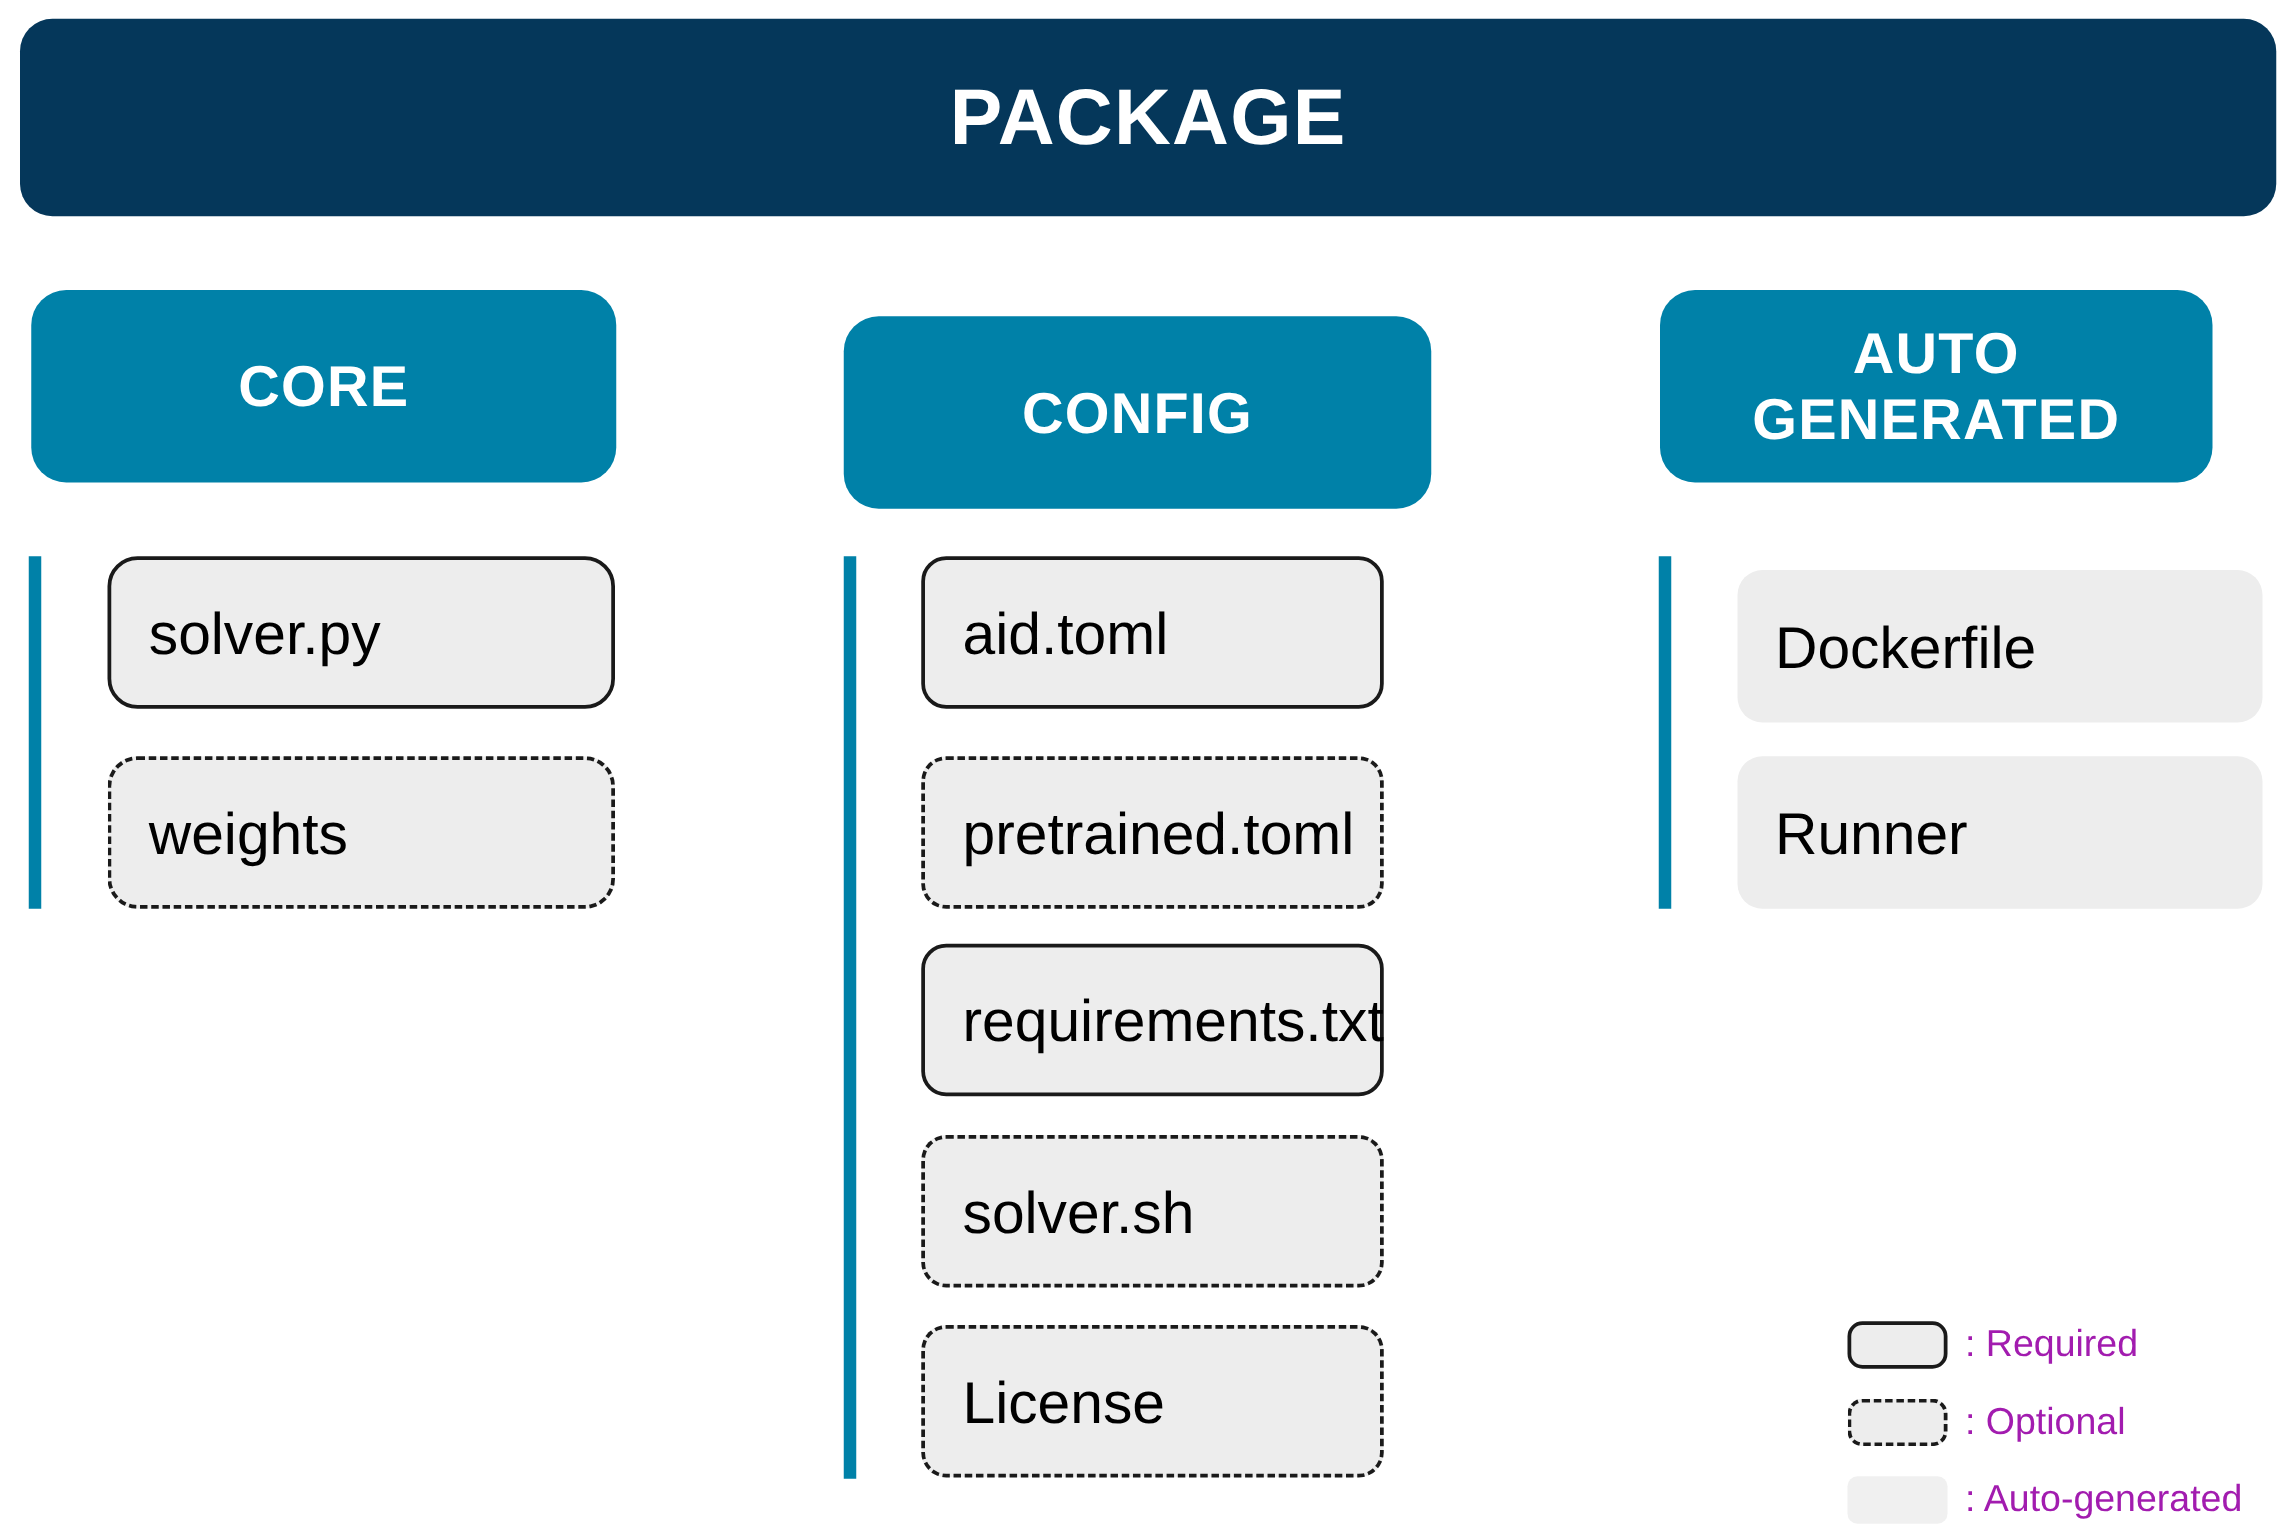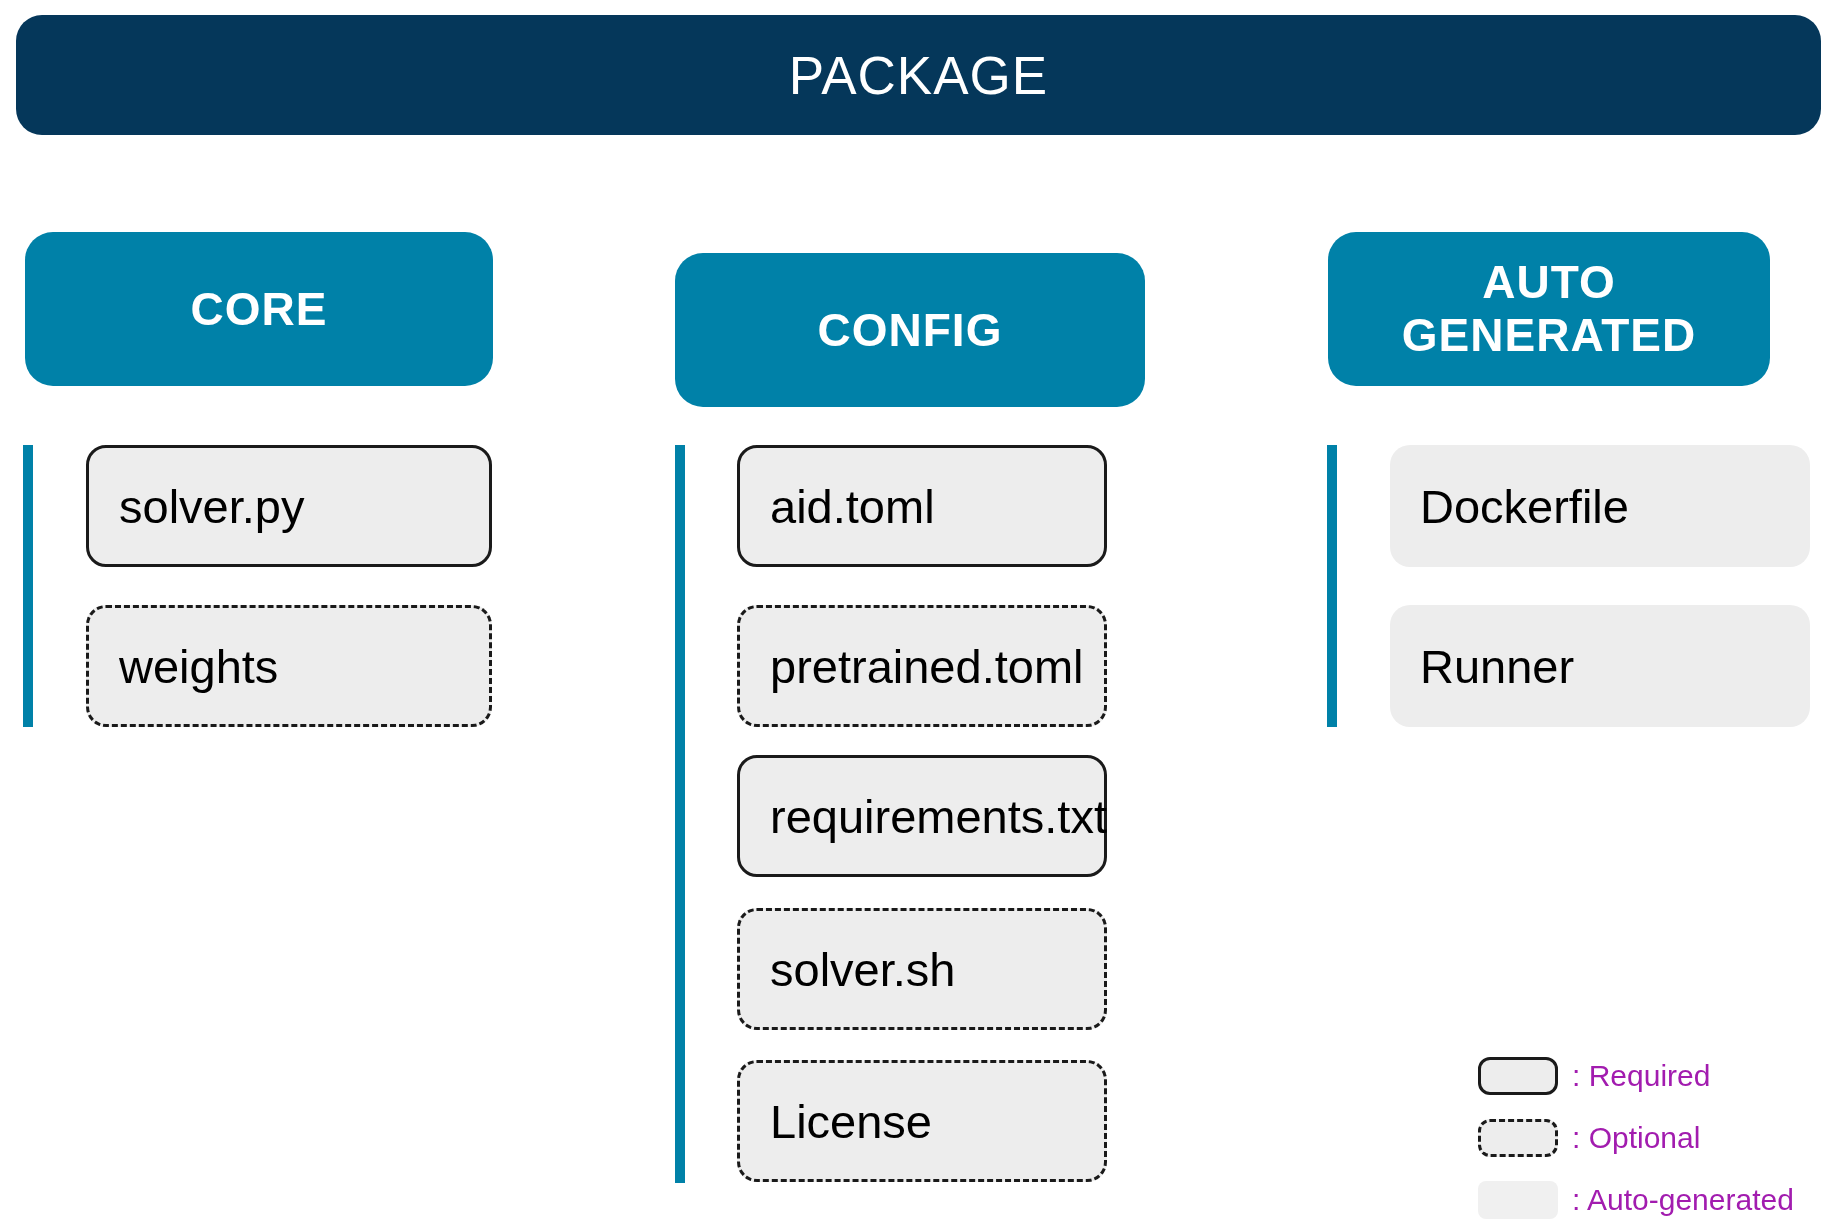--- a/index.html
+++ b/index.html
@@ -1,24 +1,24 @@
 <!DOCTYPE html>
 <html><head>
 <meta charset="utf-8">
 <style>
   html,body { margin:0; padding:0; background:#ffffff; }
   .canvas {
     position:relative; width:1832px; height:1224px; background:#ffffff;
     font-family:"Liberation Sans", sans-serif; overflow:hidden;
   }
   .banner {
-    position:absolute; left:16px; top:15px; width:1805px; height:120px;
+    position:absolute; left:16px; top:15px; width:1805px; height:158px;
     background:#05375a; border-radius:26px;
     display:flex; align-items:center; justify-content:center;
-    color:#ffffff; font-weight:normal; font-size:53px; letter-spacing:1px;
+    color:#ffffff; font-weight:bold; font-size:63px; letter-spacing:1px;
   }
   .col-header {
     position:absolute; top:232px; height:154px;
     background:#0081a8; border-radius:28px;
     display:flex; align-items:center; justify-content:center;
     color:#ffffff; font-weight:bold; font-size:46px; letter-spacing:1px;
     text-align:center; line-height:1.15;
   }
   #core-header   { left:25px;   width:468px; }
   #config-header { left:675px;  width:470px;margin-top:21px; }
@@ -27,21 +27,21 @@
   .accent-bar { position:absolute; width:10px; background:#0081a8; }
   #core-bar   { left:23px;   top:445px; height:282px; }
   #config-bar { left:675px;  top:445px; height:738px; }
   #auto-bar   { left:1327px; top:445px; height:282px; }
   .file-box {
     position:absolute; height:122px; box-sizing:border-box;
     background:#ededed; border-radius:20px;
     display:flex; align-items:center; padding-left:30px;
     font-size:47px; color:#000000; white-space:nowrap;
   }
-  .core-item   { left:86px;   width:406px; }
+  .core-item   { left:86px;   width:406px;border-radius:24px; }
   .config-item { left:737px;  width:370px; }
   .auto-item   { left:1390px; width:420px; }
   .required        { border:3px solid #1a1a1a; }
   .optional        { border:3px dashed #1a1a1a; }
   .auto-generated  { border:none; }
   .legend-swatch {
     position:absolute; left:1478px; width:80px; height:38px; box-sizing:border-box;
     background:#ededed; border-radius:12px;
   }
   .swatch-required { border:3px solid #1a1a1a; }
@@ -92,21 +92,21 @@
   <div class="file-box config-item required" style="top:755px">
     <span>requirements.txt</span>
   </div>
   <div class="file-box config-item optional" style="top:908px">
     <span>solver.sh</span>
   </div>
   <div class="file-box config-item optional" style="top:1060px">
     <span>License</span>
   </div>
 
-  <div class="file-box auto-item auto-generated" style="top:445px">
+  <div class="file-box auto-item auto-generated" style="top:456px">
     <span>Dockerfile</span>
   </div>
   <div class="file-box auto-item auto-generated" style="top:605px">
     <span>Runner</span>
   </div>
 
   <div class="legend-swatch swatch-required" style="top:1057px"></div>
   <div class="legend-label" style="top:1057px">: Required</div>
 
   <div class="legend-swatch swatch-optional" style="top:1119px"></div>

